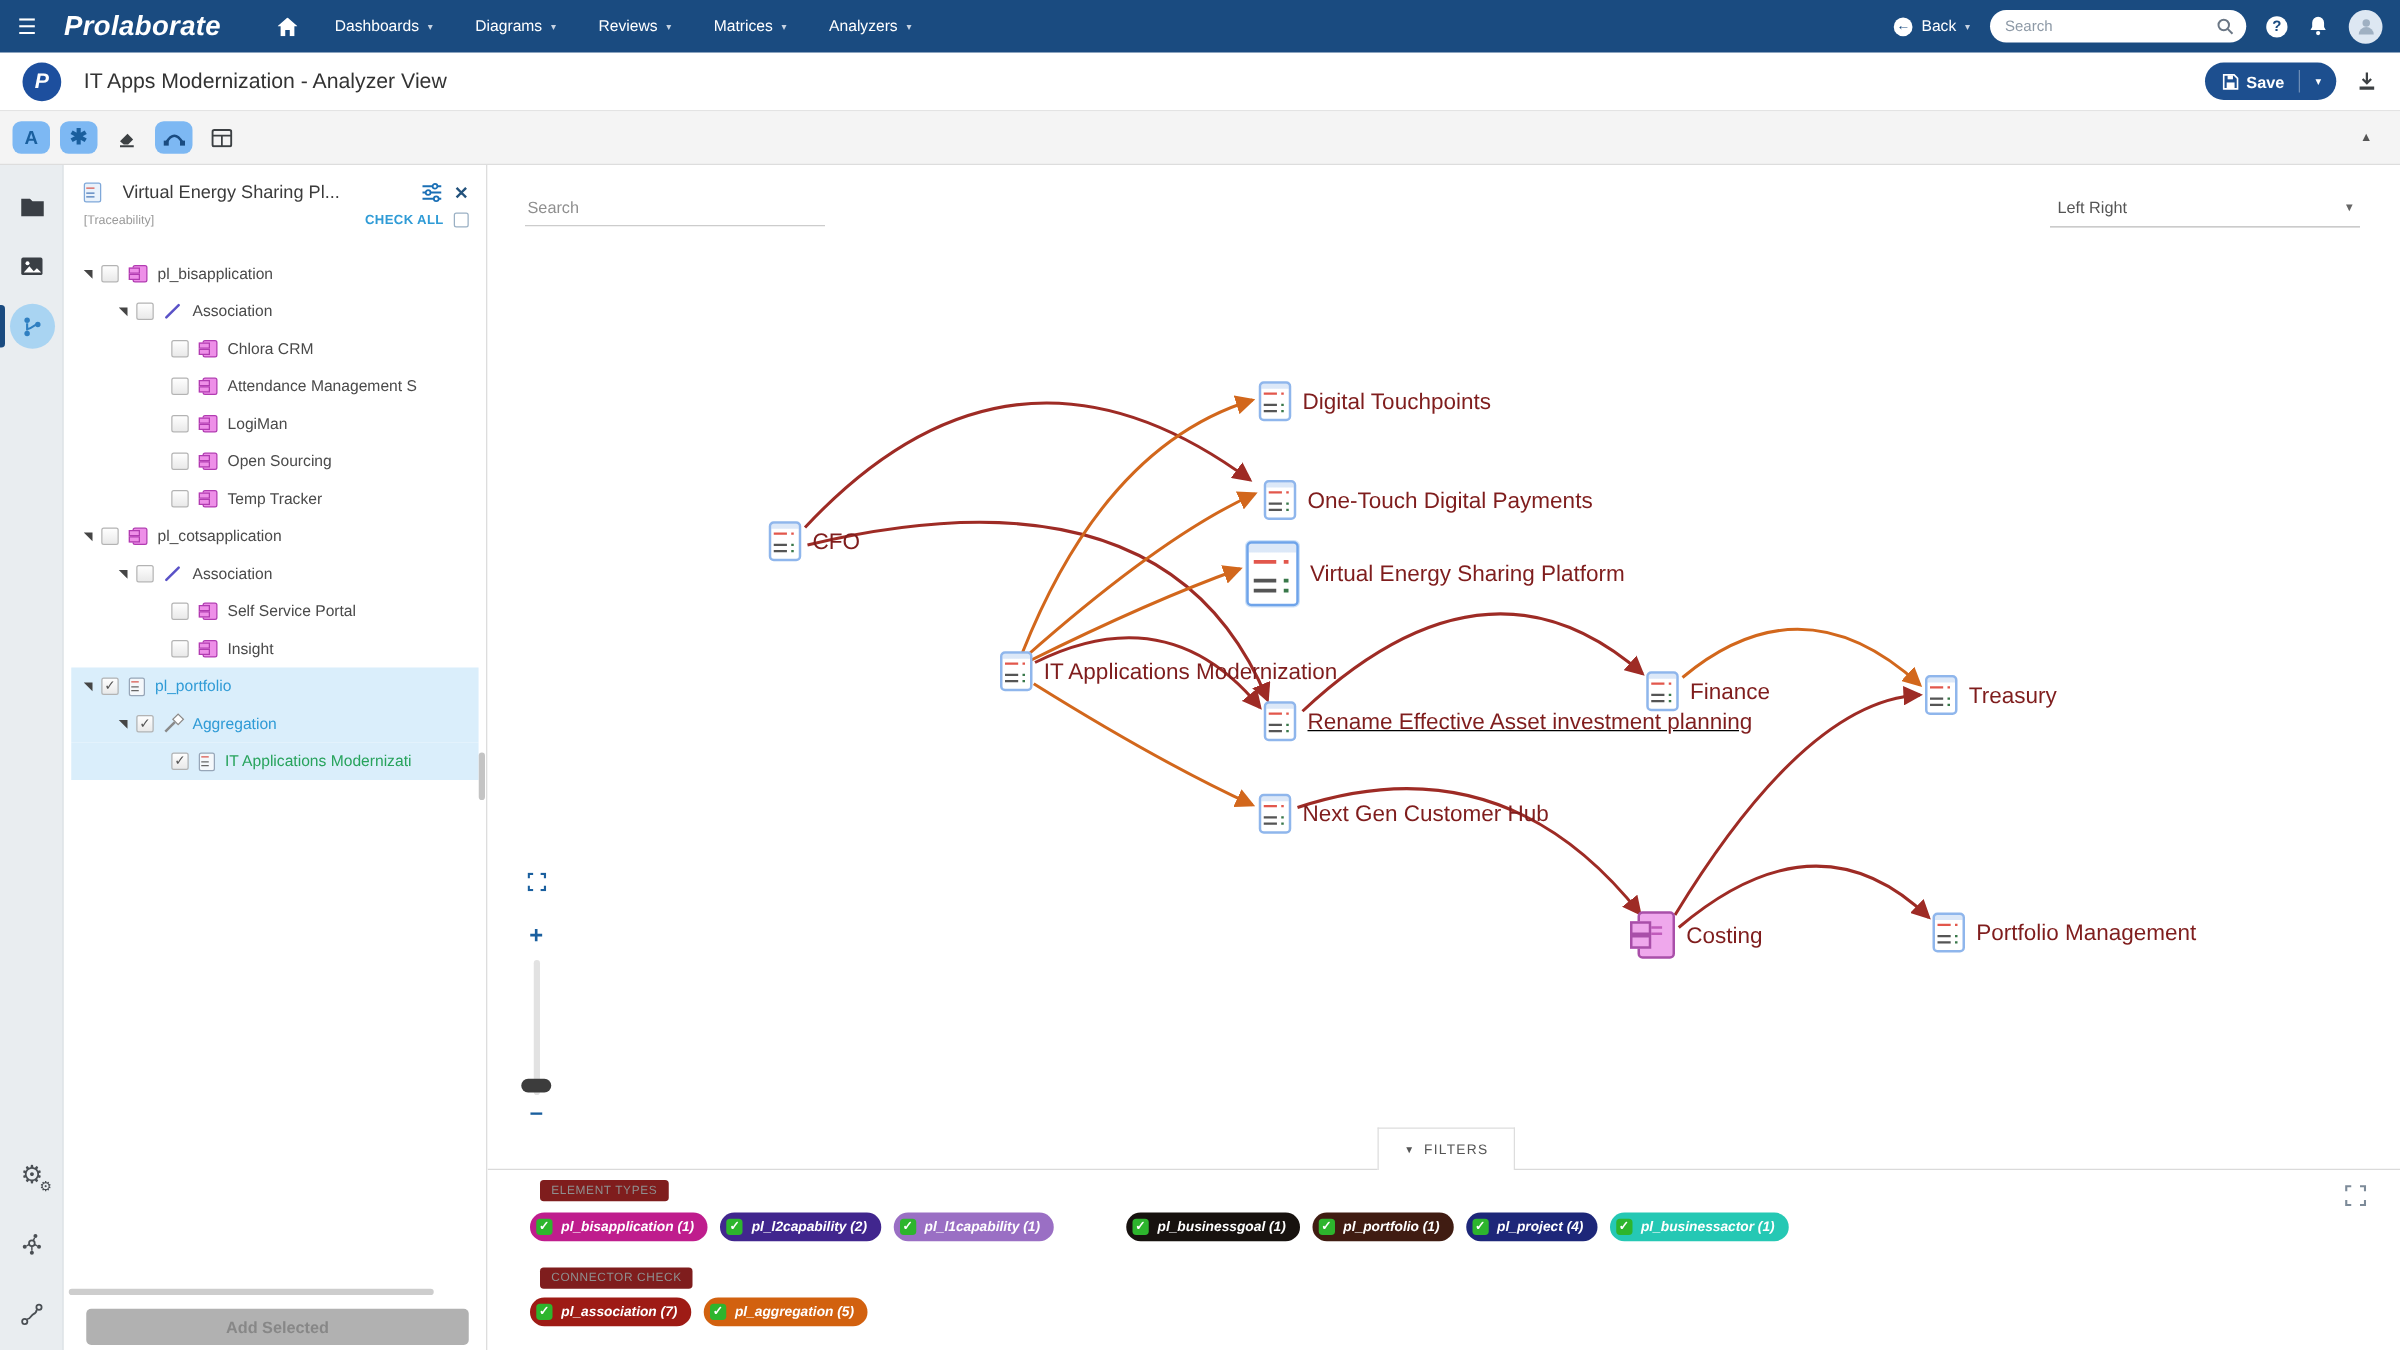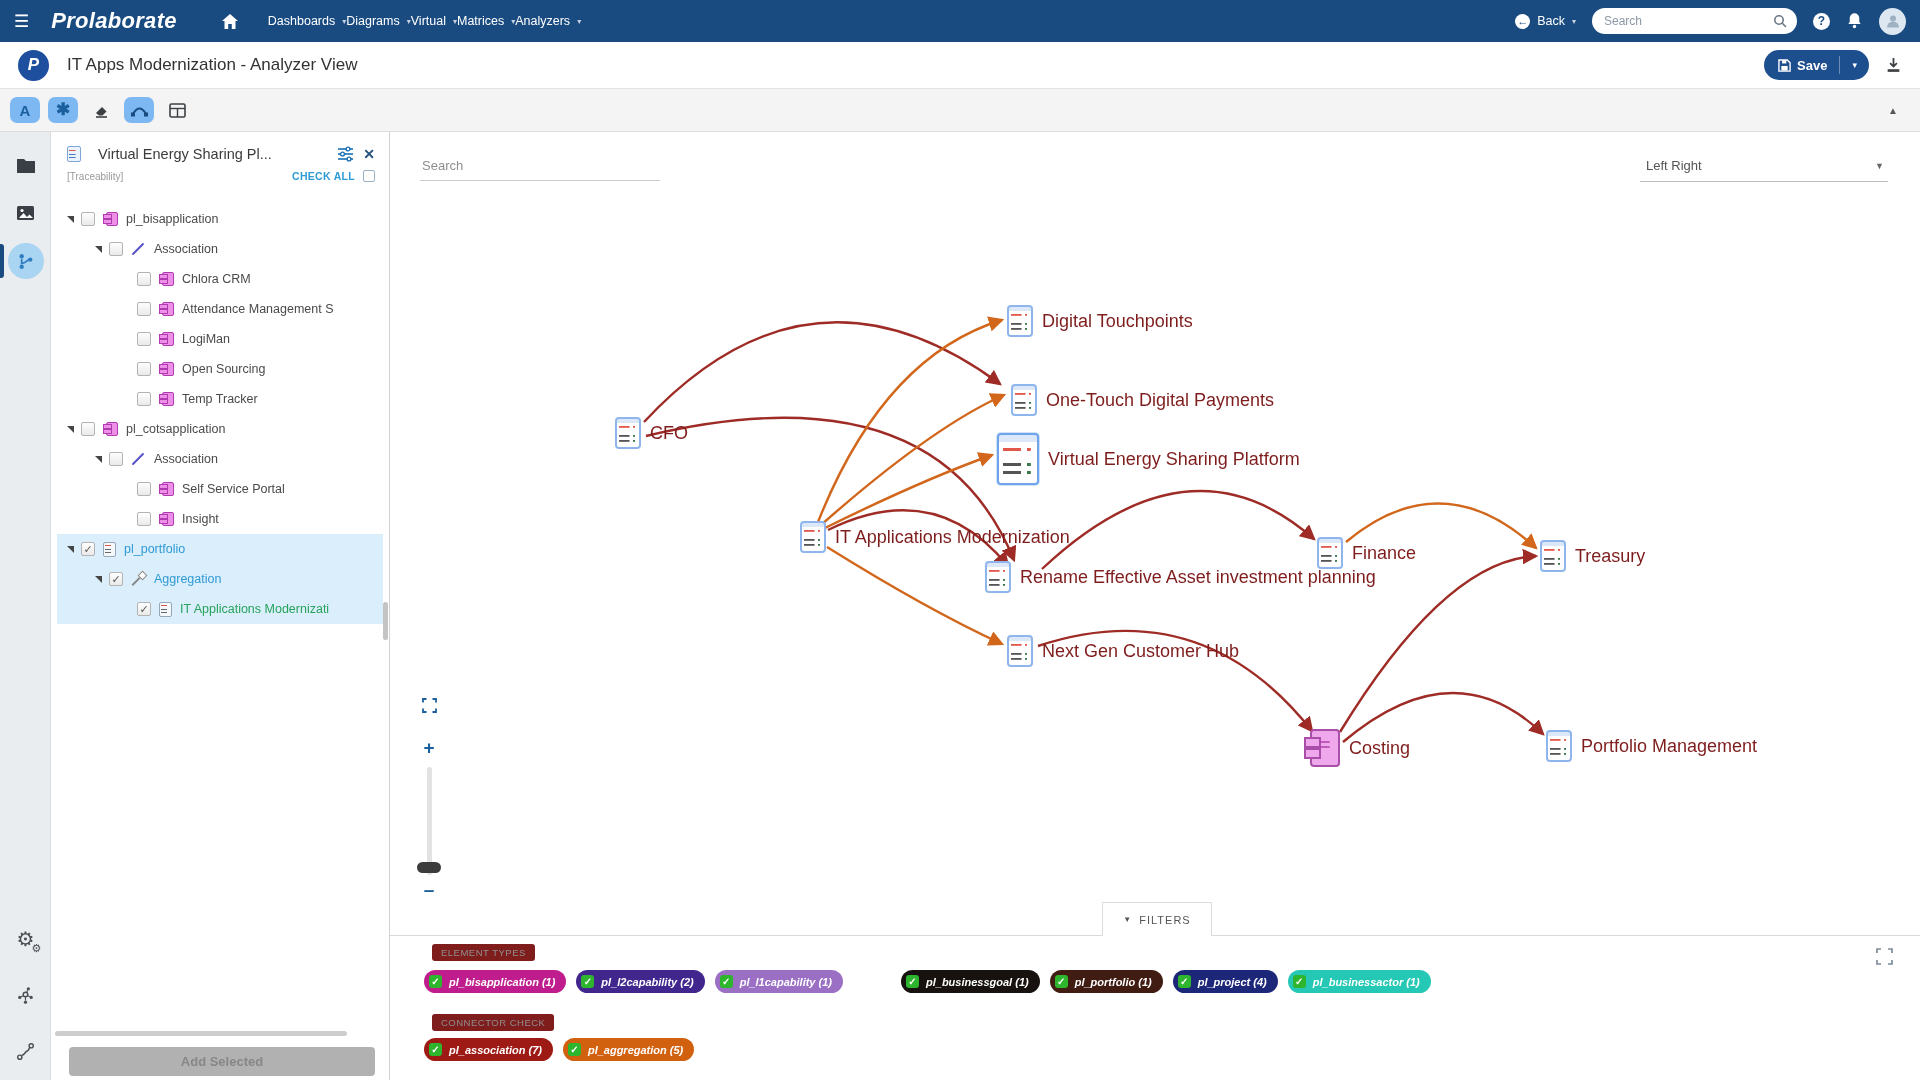--- a/index.html
+++ b/index.html
@@ -3,21 +3,21 @@
 <meta charset="utf-8">
 <style>
   * { box-sizing: border-box; margin: 0; padding: 0; }
   html,body { width:1920px; height:1080px; overflow:hidden; font-family:"Liberation Sans", sans-serif; background:#fff; }
 
   
   .navbar { position:absolute; top:0; left:0; right:0; height:42px; background:#1a4b80; display:flex; align-items:center; padding:0 14px; color:#fff; z-index:50; }
   .hamburger { font-size:17px; color:#fff; margin-right:22px; cursor:pointer; }
   .brand { font-size:22px; font-weight:bold; font-style:italic; letter-spacing:.3px; margin-right:45px; }
   .nav-home { margin-right:30px; display:flex; align-items:center; }
-  .nav-menu { display:flex; align-items:flex-start; }
+  .nav-menu { display:flex; align-items:flex-start; gap:34px; }
   .nav-item { display:flex; align-items:center; gap:7px; font-size:12.5px; cursor:pointer; }
   .nav-caret { font-size:8px; color:#c7d3e2; }
   .nav-right { margin-left:auto; display:flex; align-items:center; gap:16px; }
   .back-group { display:flex; align-items:center; gap:7px; font-size:12.5px; cursor:pointer; }
   .back-circle { width:15px; height:15px; border-radius:50%; background:#fff; color:#1a4b80; font-size:11px; font-weight:bold; text-align:center; line-height:14px; }
   .nav-search { width:205px; height:26px; background:#fff; border-radius:13px; display:flex; align-items:center; padding:0 10px 0 12px; }
   .nav-search input { border:none; outline:none; flex:1; font-size:12px; color:#444; font-family:"Liberation Sans",sans-serif; }
   .nav-search input::placeholder { color:#8d99a6; }
   .help-circle { width:17px; height:17px; border-radius:50%; background:#fff; color:#1a4b80; font-weight:bold; font-size:12px; text-align:center; line-height:17px; cursor:pointer; }
   .avatar { width:27px; height:27px; border-radius:50%; background:#dde7f2; display:flex; align-items:center; justify-content:center; cursor:pointer; }
@@ -148,21 +148,21 @@
   <div class="nav-menu" id="nav-menu">
       <span class="nav-item">
         <span>Dashboards</span>
         <span class="nav-caret">▾</span>
       </span>
       <span class="nav-item">
         <span>Diagrams</span>
         <span class="nav-caret">▾</span>
       </span>
       <span class="nav-item">
-        <span>Virtual</span>
+        <span>Reviews</span>
         <span class="nav-caret">▾</span>
       </span>
       <span class="nav-item">
         <span>Matrices</span>
         <span class="nav-caret">▾</span>
       </span>
       <span class="nav-item">
         <span>Analyzers</span>
         <span class="nav-caret">▾</span>
       </span>
@@ -453,21 +453,21 @@
           <span class="gnode-label">One-Touch Digital Payments</span>
         </div>
         <div class="gnode" style="left: 607px; top: 301px;">
           <span class="gicon large"></span>
           <span class="gnode-label">Virtual Energy Sharing Platform</span>
         </div>
         <div class="gnode" style="left: 410px; top: 389px;">
           <span class="gicon"></span>
           <span class="gnode-label">IT Applications Modernization</span>
         </div>
-        <div class="gnode" style="left: 595px; top: 429px;">
+        <div class="gnode" style="left: 621px; top: 429px; text-decoration: underline;">
           <span class="gicon"></span>
           <span class="gnode-label">Rename Effective Asset investment planning</span>
         </div>
         <div class="gnode" style="left: 927px; top: 405px;">
           <span class="gicon"></span>
           <span class="gnode-label">Finance</span>
         </div>
         <div class="gnode" style="left: 1150px; top: 408px;">
           <span class="gicon"></span>
           <span class="gnode-label">Treasury</span>

